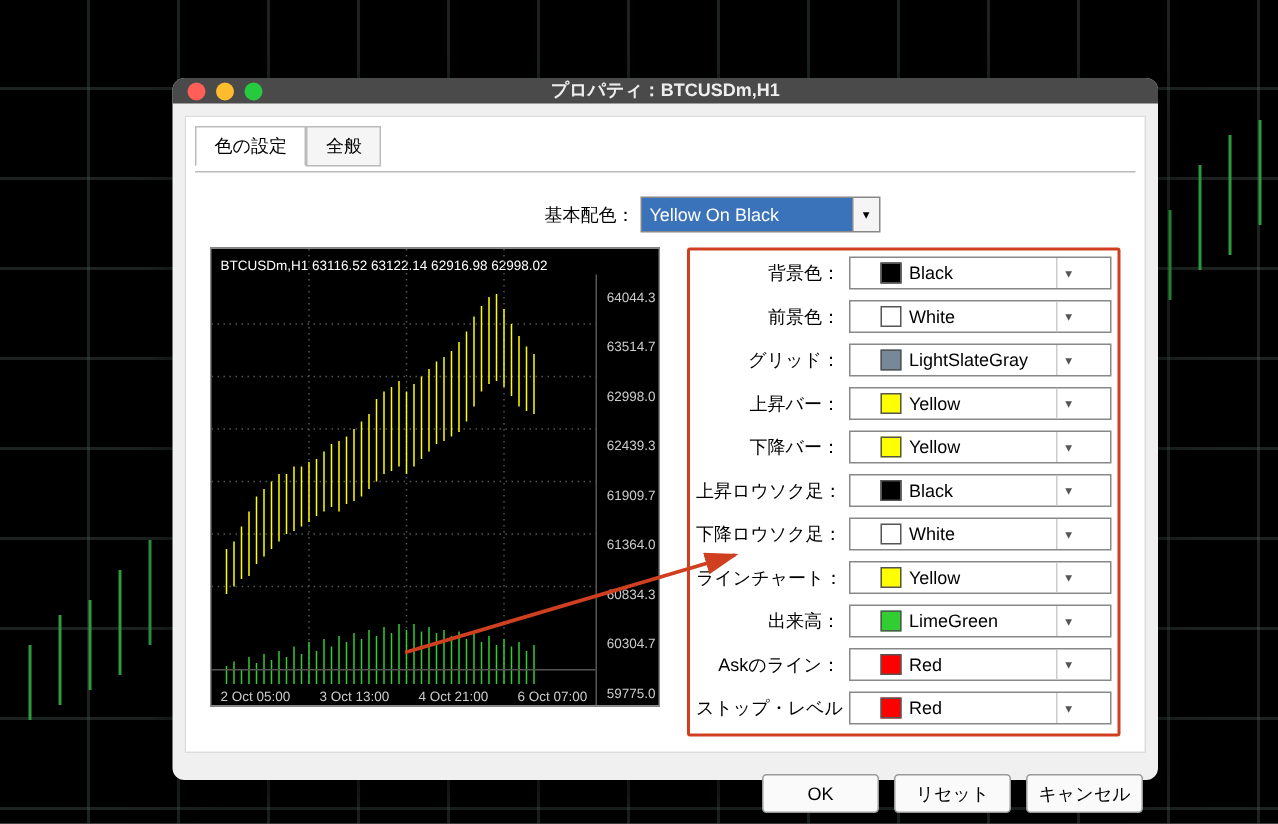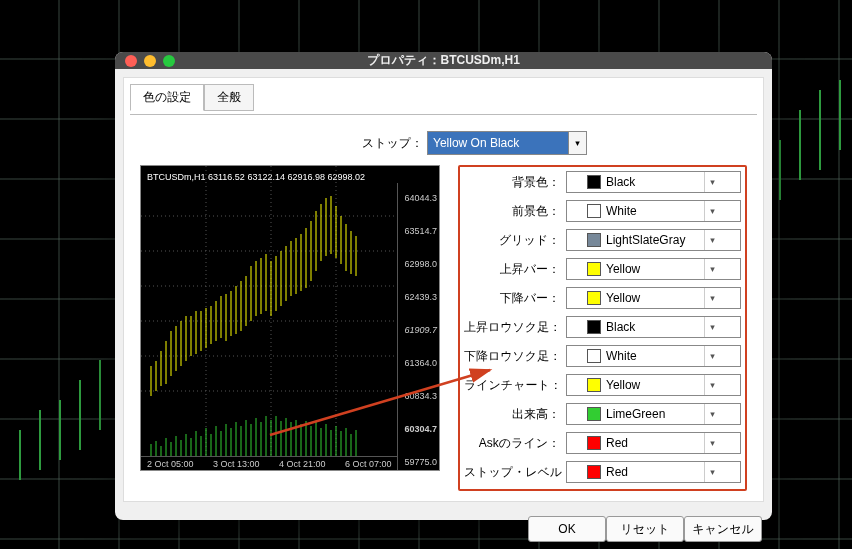--- a/index.html
+++ b/index.html
@@ -124,40 +124,40 @@
     width: 42px;
     border-left: 1px solid #555;
     font-family: Arial;
   }
   .preview-axis span {
     position: absolute;
     right: 2px;
     color: #ccc;
     font-size: 9px;
   }
-  .preview-x { position: absolute; left: 0; right: 42px; bottom: 0; height: 14px; border-top: 1px solid #555; }
+  .preview-x { position: absolute; left: 0; right: 42px; bottom: 0; height: 24px; border-top: 1px solid #555; }
   .preview-x span { position: absolute; bottom: 1px; color: #ccc; font-size: 9px; font-family: Arial; }
   .color-rows { flex: 1; display: flex; flex-direction: column; gap: 7px; border: 2px solid #d04020; padding: 4px; border-radius: 2px; }
   .color-row { display: flex; align-items: center; gap: 6px; }
   .color-row .clabel { width: 96px; text-align: right; font-size: 12px; white-space: nowrap; }
   .color-pick {
     flex: 1;
     height: 22px;
     border: 1px solid #888;
     background: #fff;
     display: flex;
     align-items: center;
     padding: 0 20px;
     gap: 5px;
     font-size: 12px;
   }
   .swatch { width: 14px; height: 14px; border: 1px solid #555; flex-shrink: 0; }
   .color-name { flex: 1; }
   .color-btn { width: 16px; text-align: center; font-size: 9px; color: #555; border-left: 1px solid #ccc; height: 100%; display: flex; align-items: center; justify-content: center; }
-  .buttons { display: flex; justify-content: flex-end; padding: 6px 10px; }
+  .buttons { display: flex; justify-content: flex-end; gap: 10px; padding: 6px 10px; }
   .btn {
     min-width: 78px;
     height: 26px;
     border: 1px solid #999;
     background: #fafafa;
     border-radius: 3px;
     font-size: 12px;
     cursor: pointer;
   }
   .arrow-anno {
@@ -198,21 +198,21 @@
 
   <div class="content">
     <div class="tabs">
       <div class="tab active">色の設定</div>
       <div class="tab">全般</div>
     </div>
 
     <div class="panel">
       <div class="top-row">
         <div class="lbl">
-          <span>ストップ：</span>
+          <span>基本配色：</span>
           <div class="scheme-wrap">
             <div class="scheme-select">
                 <span>Yellow On Black</span>
               </div>
             <div class="scheme-btn">▾</div>
           </div>
         </div>
       </div>
 
       <div class="main-area">
@@ -317,24 +317,24 @@
                 <line x1="205" y1="290" x2="205" y2="262"></line>
               <line x1="210" y1="290" x2="210" y2="268"></line>
                 <line x1="215" y1="290" x2="215" y2="264"></line>
             </g>
           </svg>
           <div class="preview-axis" id="yaxis">
               <span style="top: 10px;">64044.3</span>
               <span style="top: 43px;">63514.7</span>
               <span style="top: 76px;">62998.0</span>
               <span style="top: 109px;">62439.3</span>
-              <span style="top: 142px; font-style: italic;">61909.7</span>
+              <span style="top: 142px;">61909.7</span>
               <span style="top: 175px;">61364.0</span>
               <span style="top: 208px;">60834.3</span>
-              <span style="top: 241px; font-weight: bold;">60304.7</span>
+              <span style="top: 241px;">60304.7</span>
               <span style="top: 274px;">59775.0</span>
             </div>
           <div class="preview-x" id="xaxis">
               <span style="left: 6px;">2 Oct 05:00</span>
               <span style="left: 72px;">3 Oct 13:00</span>
               <span style="left: 138px; margin-top: 28px;">4 Oct 21:00</span>
               <span style="left: 204px;">6 Oct 07:00</span>
             </div>
         </div>
 

